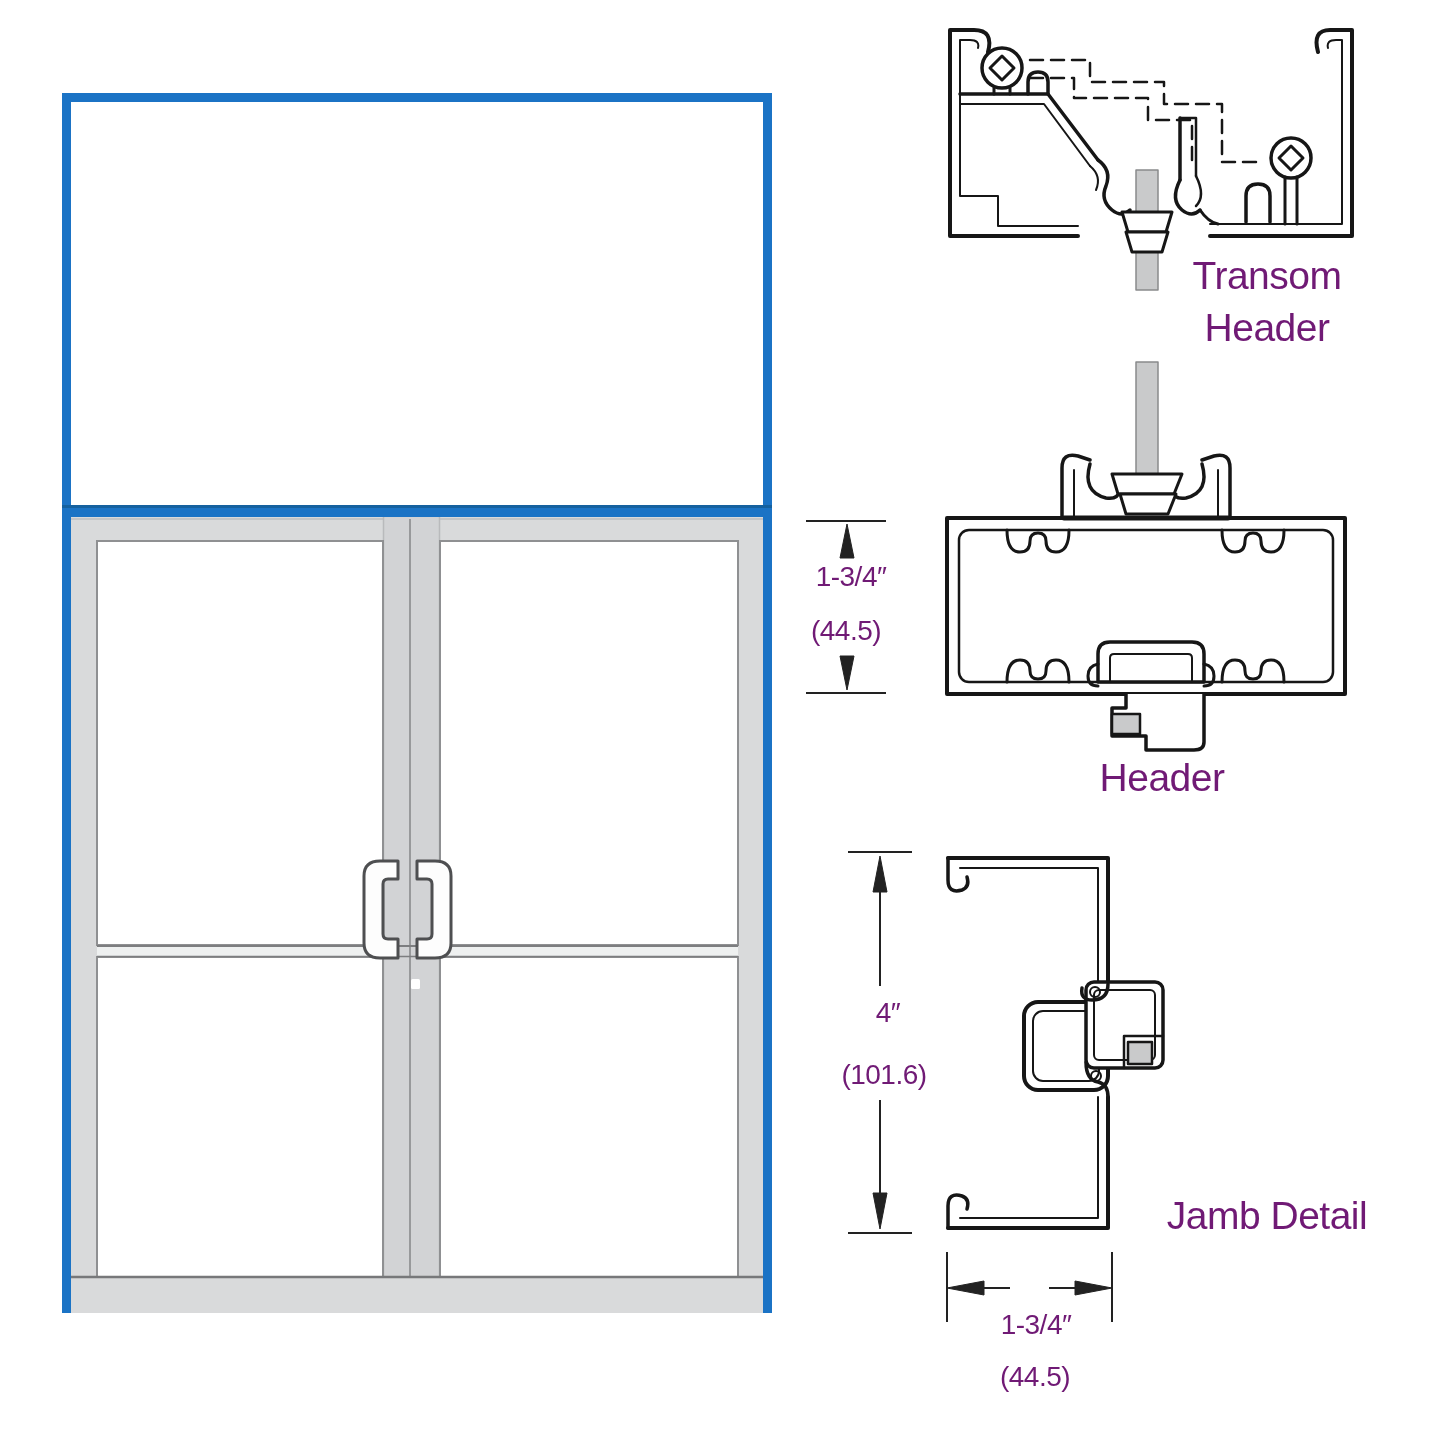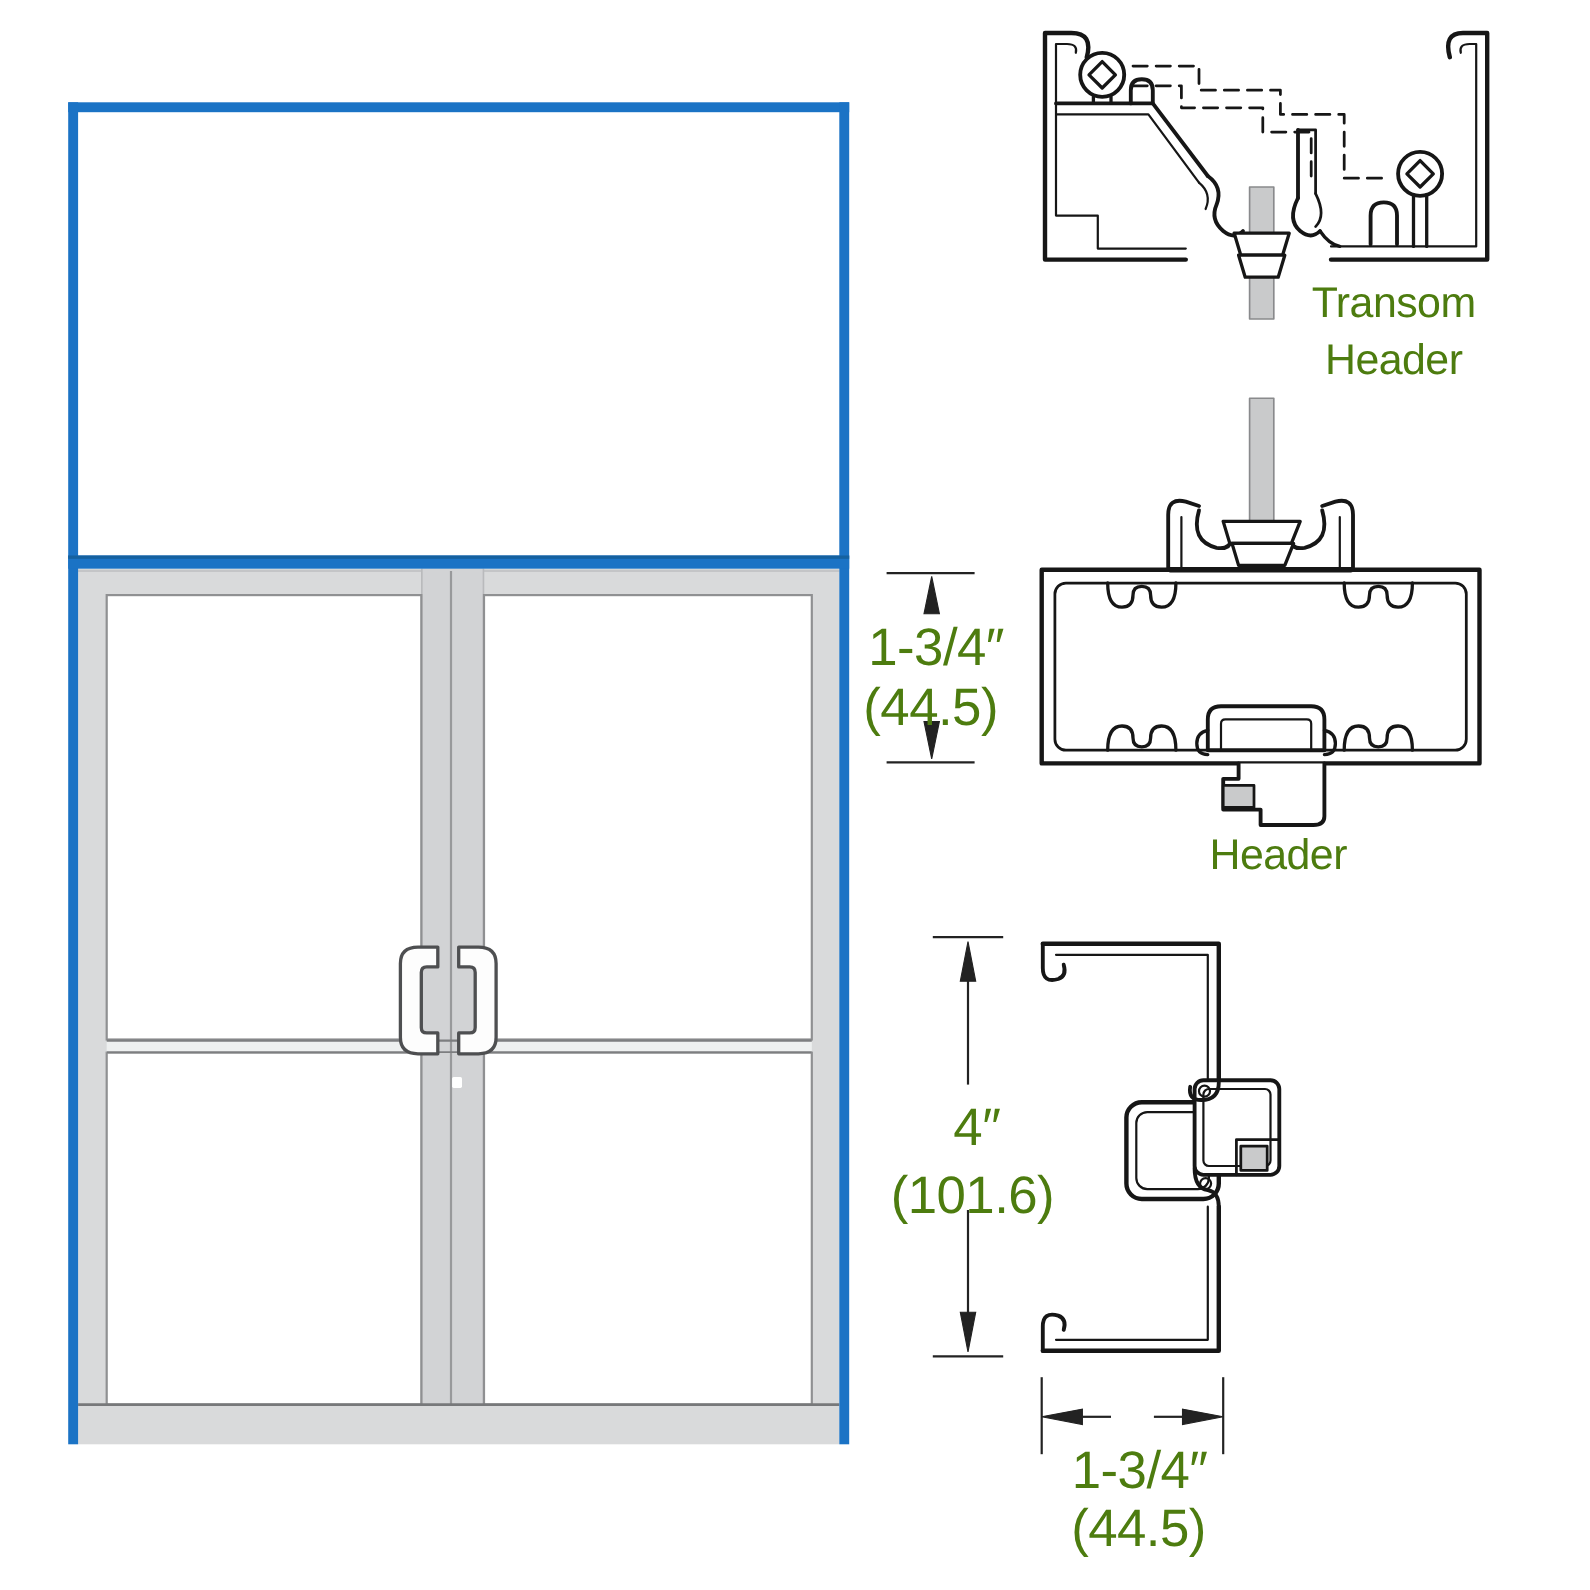--- a/index.html
+++ b/index.html
@@ -1,21 +1,21 @@
 <!DOCTYPE html>
 <html><head>
 <meta charset="utf-8">
 <style>
   html,body{margin:0;padding:0;background:#ffffff;}
   .canvas{position:relative;width:1445px;height:1445px;background:#ffffff;overflow:hidden;
           font-family:"Liberation Sans", sans-serif;}
   .drawing{position:absolute;left:0;top:0;}
-  .lbl{position:absolute;transform:translateX(-50%);font-size:39px;color:#4d7c0f;
+  .lbl{position:absolute;transform:translateX(-50%);font-size:39px;color:#701a75;
        white-space:nowrap;letter-spacing:-0.5px;text-align:center;line-height:1.34;}
-  .dim{font-size:48px;text-align:right;}
+  .dim{font-size:28px;text-align:right;}
 </style>
 </head>
 <body>
 
 <div class="canvas">
 
 <svg class="drawing" width="1445" height="1445" viewBox="0 0 1445 1445">
 
   <g>
 
@@ -184,20 +184,21 @@
   </g>
 </svg>
 
 <div class="lbl" style="left:1267px;top:250px">
   <div>Transom</div>
   <div>Header</div>
 </div>
 
 <div class="lbl" style="left:1162px;top:752px">Header</div>
 
+<div class="lbl" style="left:1267px;top:1190px">Jamb Detail</div>
 
 <div class="lbl dim" style="left:851px;top:558px">1-3/4″</div>
 <div class="lbl dim" style="left:846px;top:612px">(44.5)</div>
 
 <div class="lbl dim" style="left:888px;top:994px">4″</div>
 <div class="lbl dim" style="left:884px;top:1056px">(101.6)</div>
 
 <div class="lbl dim" style="left:1036px;top:1306px">1-3/4″</div>
 <div class="lbl dim" style="left:1035px;top:1358px">(44.5)</div>
 

